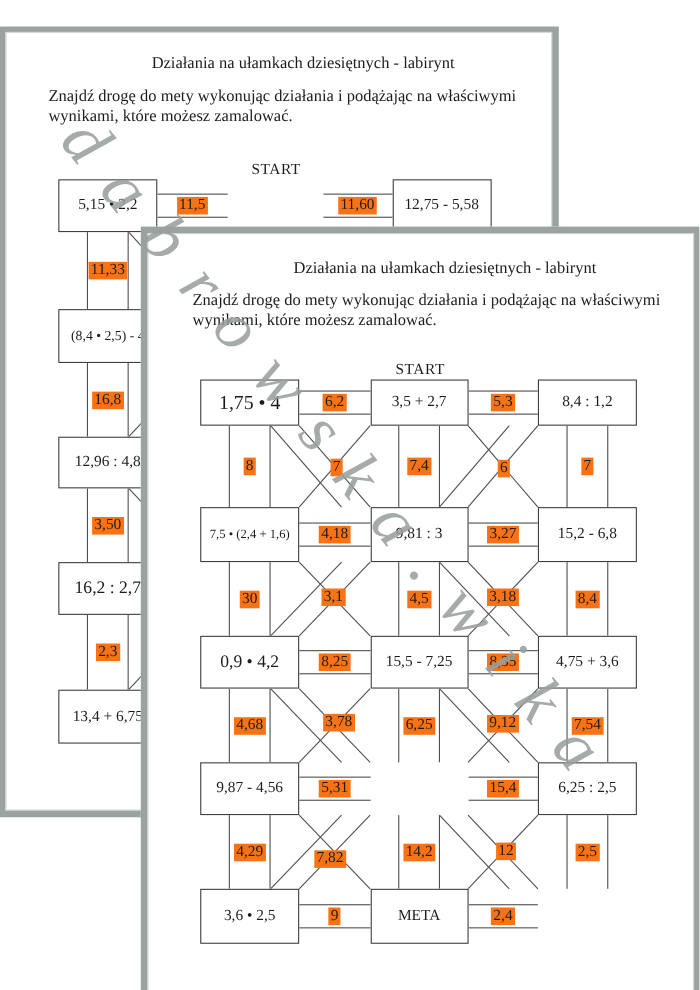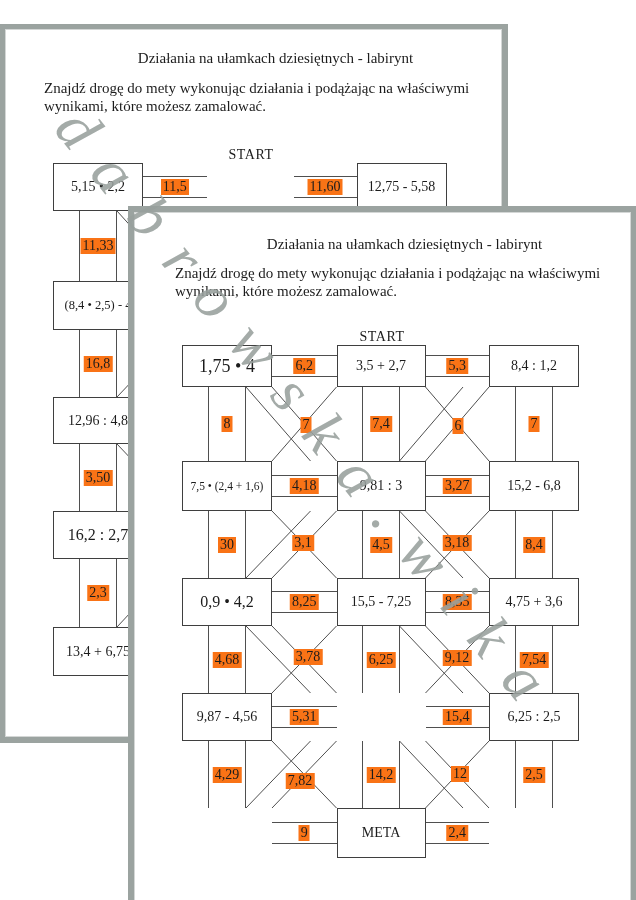--- a/index.html
+++ b/index.html
@@ -166,17 +166,18 @@
       <div class="mbox" style="left: 336.5px; top: 321px; width: 89px; height: 42px; font-size: 14px;">3,5 + 2,7</div>
       <div class="mbox" style="left: 489px; top: 321px; width: 90px; height: 42px; font-size: 14px;">8,4 : 1,2</div>
       <div class="mbox" style="left: 182px; top: 437px; width: 90px; height: 50px; font-size: 11.5px;">7,5 • (2,4 + 1,6)</div>
       <div class="mbox" style="left: 336.5px; top: 437px; width: 89px; height: 50px; font-size: 14px;">9,81 : 3</div>
       <div class="mbox" style="left: 489px; top: 437px; width: 90px; height: 50px; font-size: 14px;">15,2 - 6,8</div>
       <div class="mbox" style="left: 182px; top: 554px; width: 90px; height: 48px; font-size: 16px;">0,9 • 4,2</div>
       <div class="mbox" style="left: 336.5px; top: 554px; width: 89px; height: 48px; font-size: 14px;">15,5 - 7,25</div>
       <div class="mbox" style="left: 489px; top: 554px; width: 90px; height: 48px; font-size: 14px;">4,75 + 3,6</div>
       <div class="mbox" style="left: 182px; top: 669px; width: 90px; height: 48px; font-size: 14px;">9,87 - 4,56</div>
       <div class="mbox" style="left: 489px; top: 669px; width: 90px; height: 48px; font-size: 14px;">6,25 : 2,5</div>
+      <div class="mbox" style="left: 182px; top: 784px; width: 90px; height: 50px; font-size: 14px;">3,6 • 2,5</div>
       <div class="mbox" style="left: 336.5px; top: 784px; width: 89px; height: 50px; font-size: 14px;">META</div>
     </div>
 
   <div id="watermark">dabrowska.wika</div>
 </div>
 
 </body></html>

